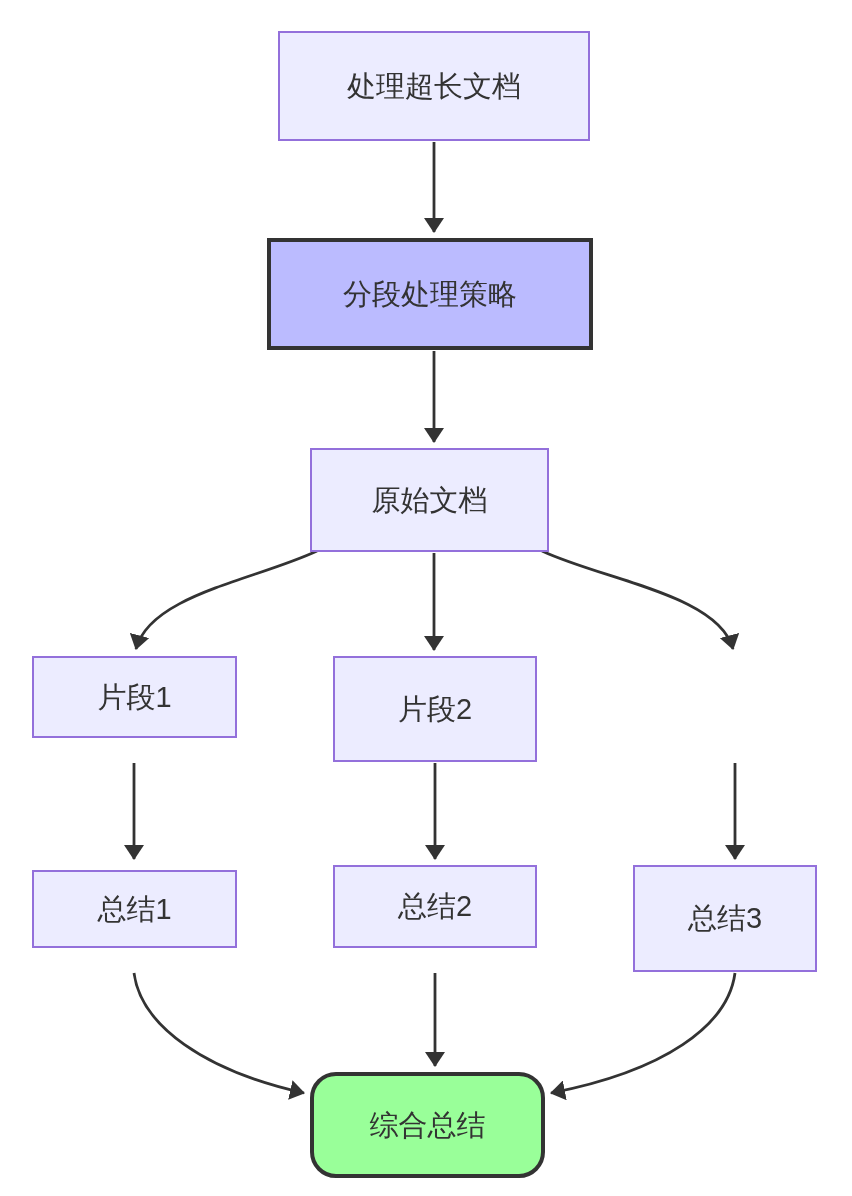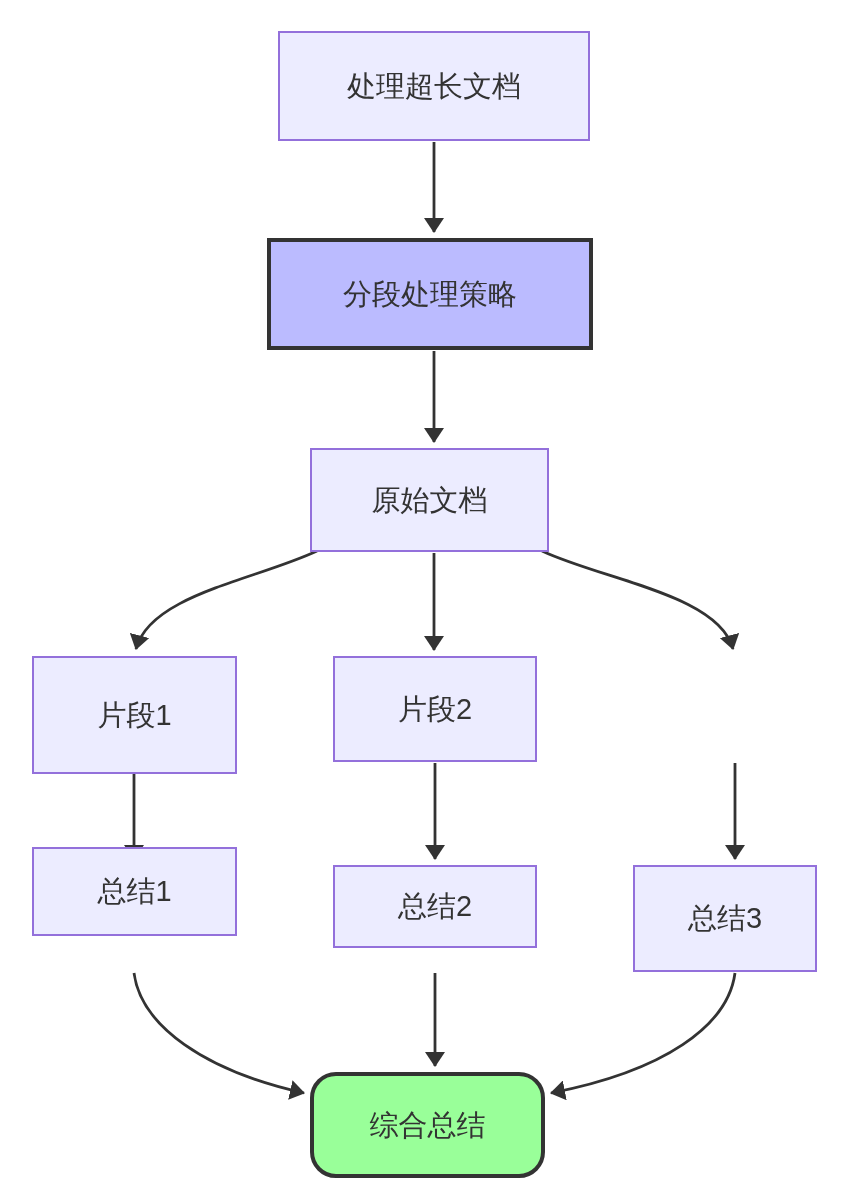--- a/index.html
+++ b/index.html
@@ -93,30 +93,30 @@
   </div>
 
   <div class="node node--highlight" style="left:267px; top:238px; width:326px; height:112px;">
     <span class="node-label">分段处理策略</span>
   </div>
 
   <div class="node node--default" style="left:310px; top:448px; width:239px; height:104px;">
     <span class="node-label">原始文档</span>
   </div>
 
-  <div class="node node--default" style="left:32px; top:656px; width:205px; height:118px;">
+  <div class="node node--default" style="left:32px; top:656px; width:205px; height:82px;">
     <span class="node-label">片段1</span>
   </div>
 
   <div class="node node--default" style="left:333px; top:656px; width:204px; height:106px;align-items:center;">
     <span class="node-label">片段2</span>
   </div>
 
 
-  <div class="node node--default" style="left:32px; top:847px; width:205px; height:89px;">
+  <div class="node node--default" style="left:32px; top:870px; width:205px; height:78px;">
     <span class="node-label">总结1</span>
   </div>
 
   <div class="node node--default" style="left:333px; top:865px; width:204px; height:83px;">
     <span class="node-label">总结2</span>
   </div>
 
   <div class="node node--default" style="left:633px; top:865px; width:184px; height:107px;">
     <span class="node-label">总结3</span>
   </div>

